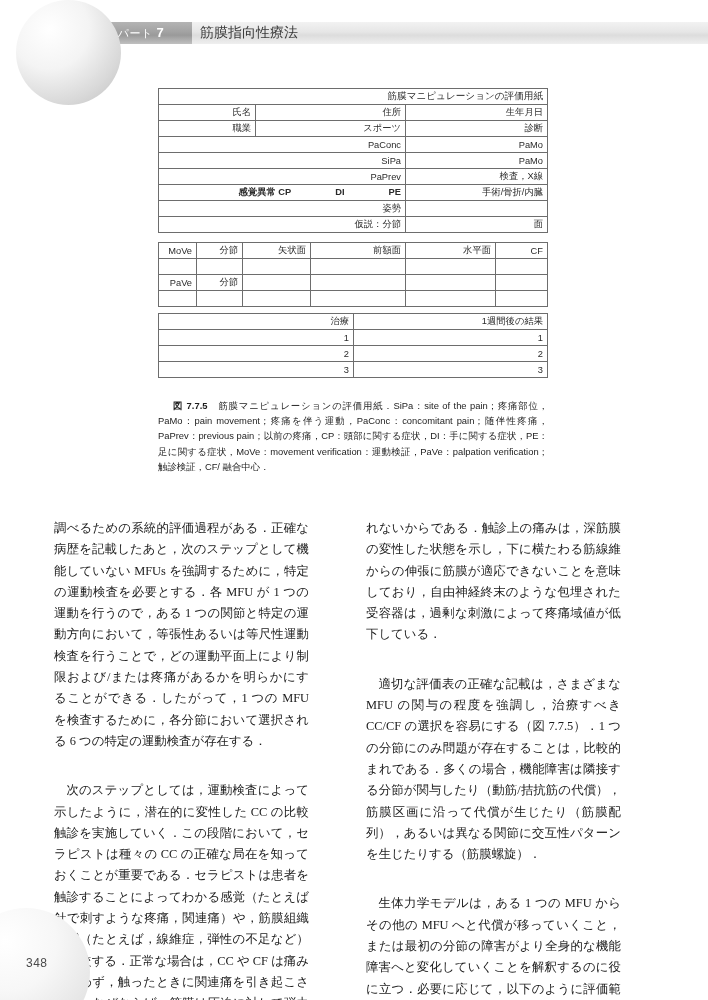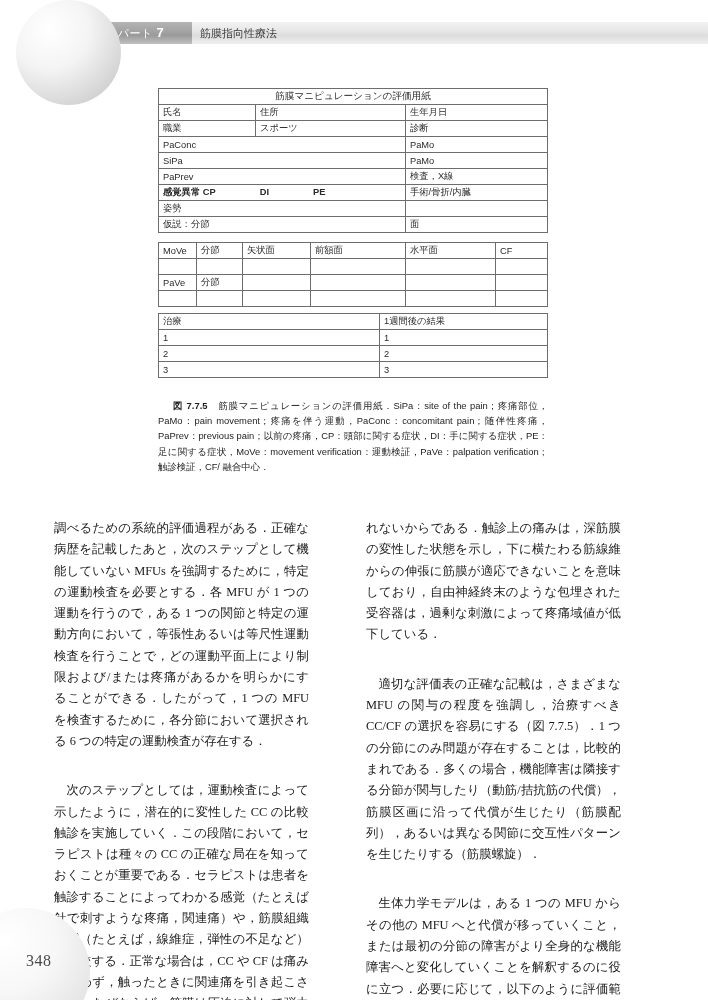--- a/index.html
+++ b/index.html
@@ -41,21 +41,21 @@
   .runhead-part .num {
     font-weight: bold;
     font-size: 13px;
   }
   .runhead-title {
     position: absolute;
     left: 152px; top: 0;
     height: 22px;
     line-height: 22px;
     font-family: Liberation Serif, serif;
-    font-size: 11px;
+    font-size: 14px;
     color: #3a3a3a;
   }
   .runhead-orb {
     position: absolute;
     left: -32px; top: -22px;
     width: 105px; height: 105px;
     border-radius: 50%;
     background: radial-gradient(circle at 32% 28%, #ffffff 0%, #f4f4f4 38%, #d8d8d8 72%, #bdbdbd 100%);
   }
 
@@ -71,20 +71,21 @@
     font-family: "Liberation Sans", sans-serif;
     font-size: 9.3px;
     color: #2a2a2a;
   }
   table.sheet td {
     border: 1px solid #6d6d6d;
     height: 16px;
     padding: 0 4px;
     vertical-align: middle;
     white-space: nowrap;
+    text-align: right;
   }
   td.sheet-title {
     text-align: center;
     font-size: 9.6px;
   }
   .gap-8 { height: 9px; }
   .gap-5 { height: 6px; }
 
   td.noborder {
     border: none;
@@ -128,22 +129,22 @@
   .folio-orb {
     position: absolute;
     left: -38px; bottom: -36px;
     width: 128px; height: 128px;
     border-radius: 50%;
     background: radial-gradient(circle at 34% 26%, #ffffff 0%, #f7f7f7 40%, #e6e6e6 75%, #dadada 100%);
   }
   .folio-num {
     position: absolute;
     left: 26px; bottom: 30px;
-    font-family: Liberation Serif, serif;
-    font-size: 16px;
+    font-family: Liberation Sans, sans-serif;
+    font-size: 12px;
     color: #4a4a4a;
     letter-spacing: 0.5px;
   }
 </style>
 </head>
 <body>
 
 <div class="runhead">
   <div class="runhead-bar"></div>
   <div class="runhead-part">
@@ -239,21 +240,21 @@
       <td></td>
     </tr>
   </tbody>
     </table>
 
   <div class="gap-5"></div>
 
   <table class="sheet">
     <tbody>
         <tr class="para-row">
-      <td class="noborder" style="width:221px">治療</td>
+      <td class="noborder" style="width:195px">治療</td>
       <td class="noborder">1週間後の結果</td>
     </tr>
     <tr>
       <td>1</td>
       <td>1</td>
     </tr>
     <tr>
       <td>2</td>
       <td>2</td>
     </tr>

